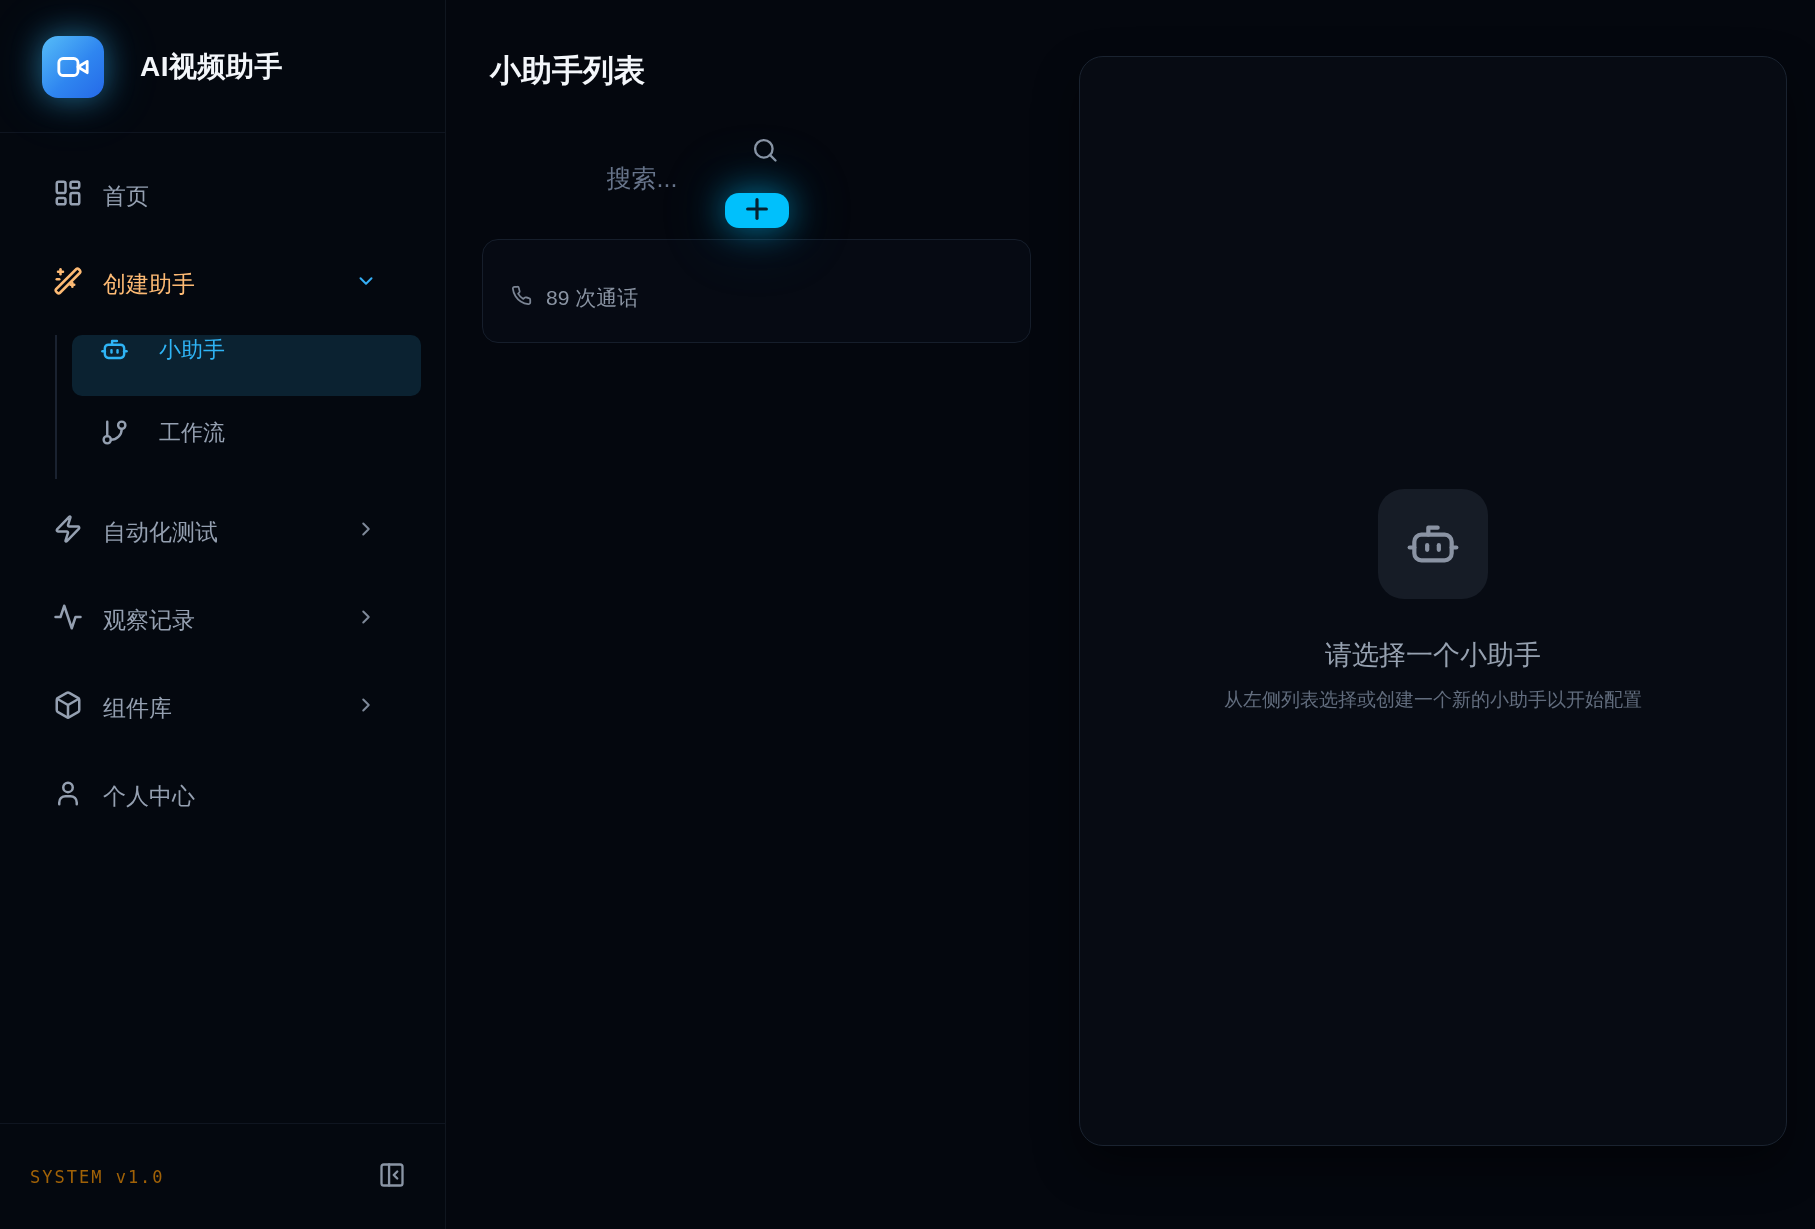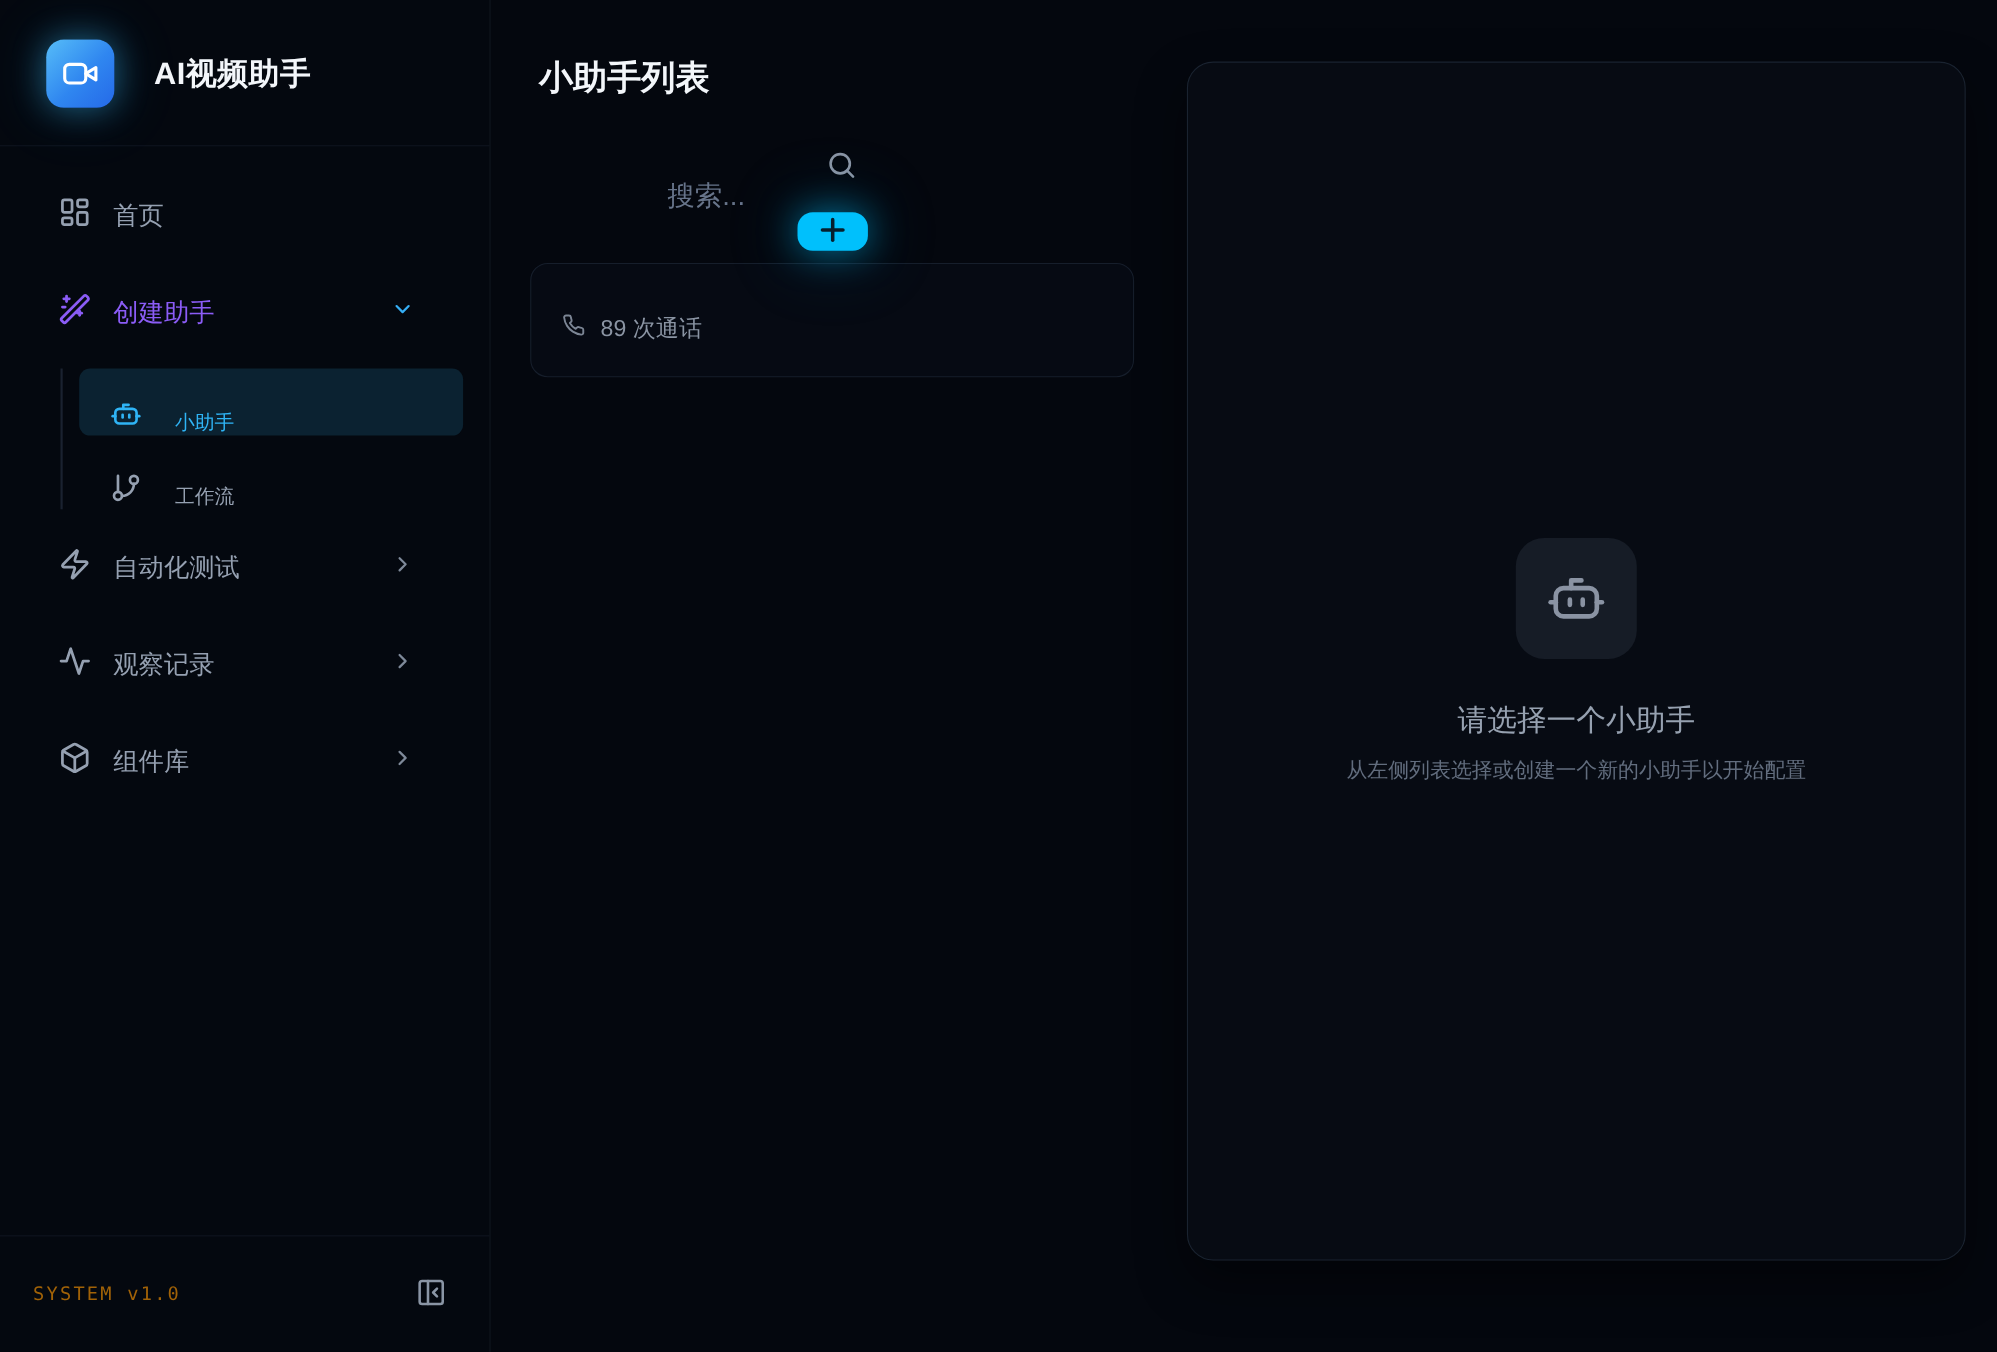--- a/index.html
+++ b/index.html
@@ -18,26 +18,26 @@
                 display:flex; align-items:center; justify-content:center; color:#ffffff; }
   .logo-badge svg { width:34px; height:34px; }
   .app-title { font-size:28px; font-weight:bold; color:#f3f6fa; letter-spacing:.5px; }
 
   nav { padding:34px 24px 0 24px; flex:1; }
   .nav-item { display:flex; align-items:center; gap:20px; height:58px; margin-bottom:30px;
               padding:0 44px 0 29px; color:#95a0b1; font-size:23px; border-radius:10px; cursor:pointer; }
   .nav-item svg { width:30px; height:30px; flex:none; }
   .nav-item .chev { margin-left:auto; color:#7e8999; }
   .nav-item .chev svg { width:22px; height:22px; }
-  .nav-item.accent { color:#8b5cf6; margin-bottom:22px; }
+  .nav-item.accent { color:#fdba74; margin-bottom:22px; }
   .nav-item.accent .chev { color:#35aef5; }
 
   .submenu { margin:0 0 24px 31px; border-left:2px solid #1a2230; padding-left:15px; }
-  .sub-item { display:flex; align-items:flex-end; gap:30px; height:61px; margin-bottom:6px;
-              padding:0 28px; border-radius:10px; color:#95a0b1; font-size:18px; cursor:pointer; }
+  .sub-item { display:flex; align-items:flex-start; gap:30px; height:61px; margin-bottom:22px;
+              padding:0 28px; border-radius:10px; color:#95a0b1; font-size:22px; cursor:pointer; }
   .sub-item svg { width:29px; height:29px; flex:none; }
   .sub-item.active { background:#0b2231; color:#2fb4f5; }
 
   .sidebar-footer { border-top:1px solid #0f1520; height:106px; display:flex; align-items:center;
                     justify-content:space-between; padding:0 36px 0 30px; }
   .sys-ver { font-family:"DejaVu Sans Mono", monospace; font-size:17px; color:#a16207; letter-spacing:2px; }
   .collapse-btn { width:34px; height:34px; display:flex; align-items:center; justify-content:center;
                   color:#8a95a5; cursor:pointer; background:none; border:none; }
   .collapse-btn svg { width:28px; height:28px; }
 
@@ -185,20 +185,29 @@
           </svg>
         </span>
         <span>组件库</span>
         <span class="chev">
           <svg viewBox="0 0 24 24" fill="none" stroke="currentColor" stroke-width="2.2" stroke-linecap="round" stroke-linejoin="round">
               <path d="m9 18 6-6-6-6"></path>
             </svg>
         </span>
       </div>
 
+      <div class="nav-item">
+        <span>
+          <svg viewBox="0 0 24 24" fill="none" stroke="currentColor" stroke-width="2" stroke-linecap="round" stroke-linejoin="round">
+            <circle cx="12" cy="7.5" r="3.8"></circle>
+              <path d="M5 21v-1.5a5 5 0 0 1 5-5h4a5 5 0 0 1 5 5V21"></path>
+          </svg>
+        </span>
+        <span>个人中心</span>
+      </div>
     </nav>
 
     <div class="sidebar-footer">
       <span class="sys-ver">SYSTEM v1.0</span>
       <button class="collapse-btn">
         <span>
           <svg viewBox="0 0 24 24" fill="none" stroke="currentColor" stroke-width="2" stroke-linecap="round" stroke-linejoin="round">
             <rect x="3" y="3" width="18" height="18" rx="2"></rect>
               <path d="M9.5 3v18"></path>
               <path d="m16.5 15-3-3 3-3"></path>

